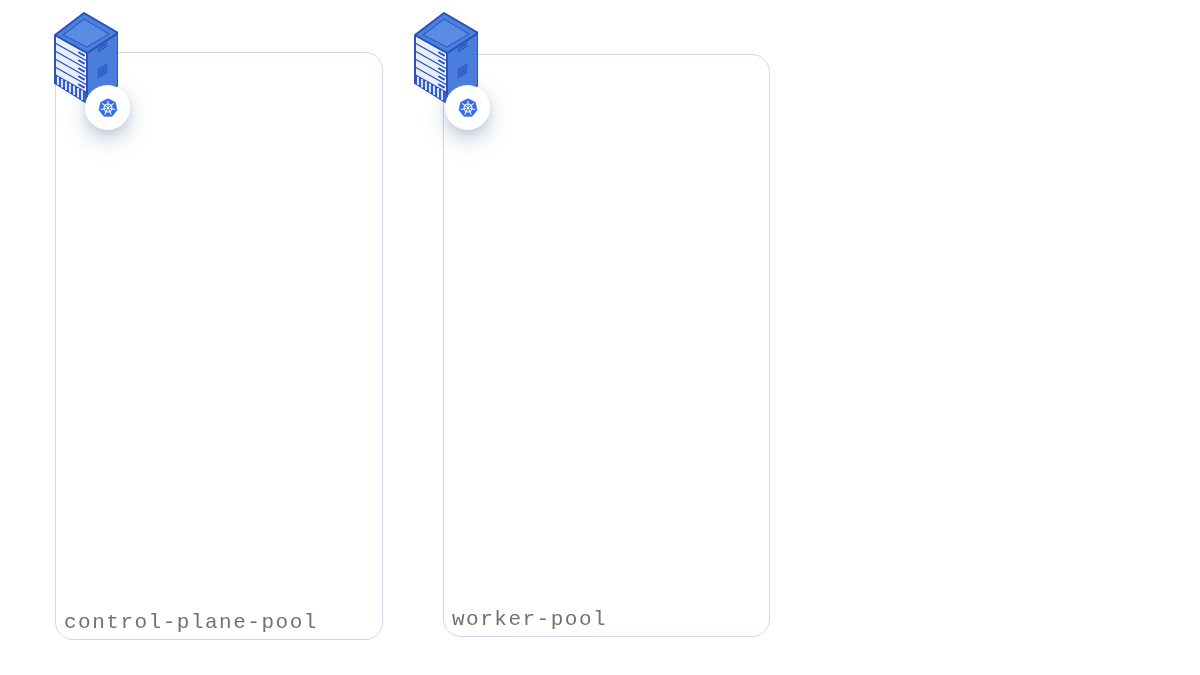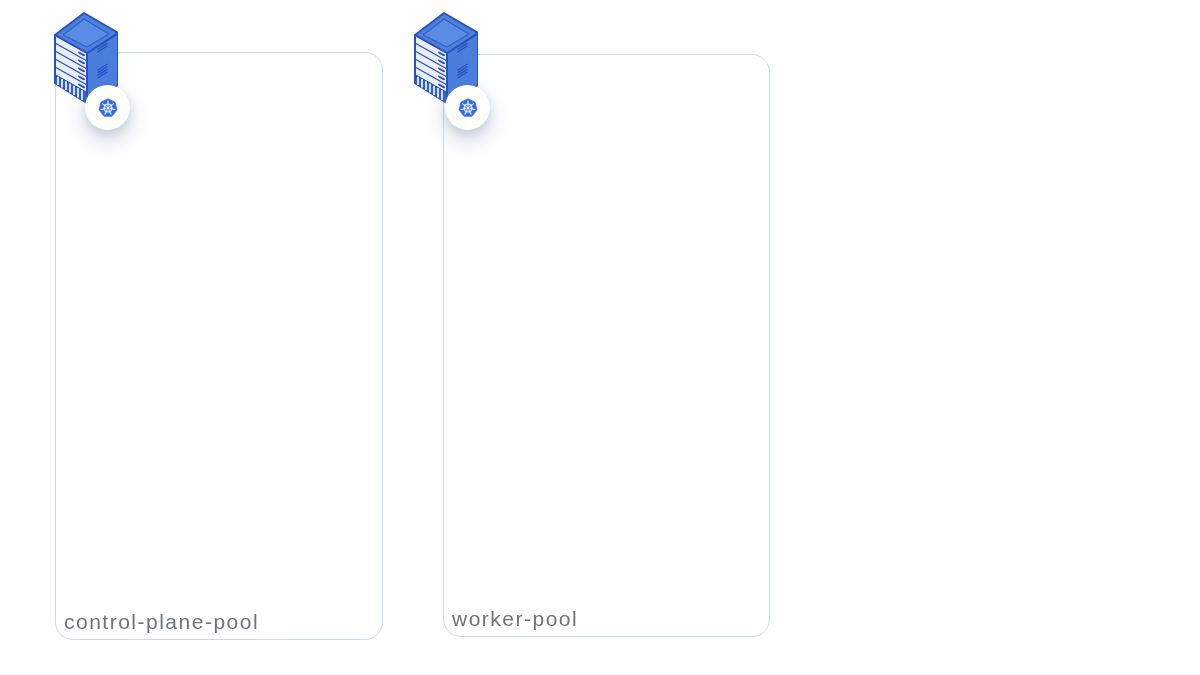--- a/index.html
+++ b/index.html
@@ -21,21 +21,21 @@
     border-radius: 18px;
     background: transparent;
     z-index: 1;
   }
   .pool-box.pos-left  { left: 55px;  top: 52px; width: 326px; height: 586px; }
   .pool-box.pos-right { left: 443px; top: 54px; width: 325px; height: 581px; }
   .pool-label {
     position: absolute;
     left: 8px;
     bottom: 5px;
-    font-family: Liberation Sans, sans-serif;
+    font-family: Liberation Mono, monospace;
     font-size: 21px;
     letter-spacing: 1.5px;
     color: #6e737b;
     white-space: nowrap;
   }
   .server-icon {
     position: absolute;
     width: 64px;
     height: 98px;
     z-index: 3;

